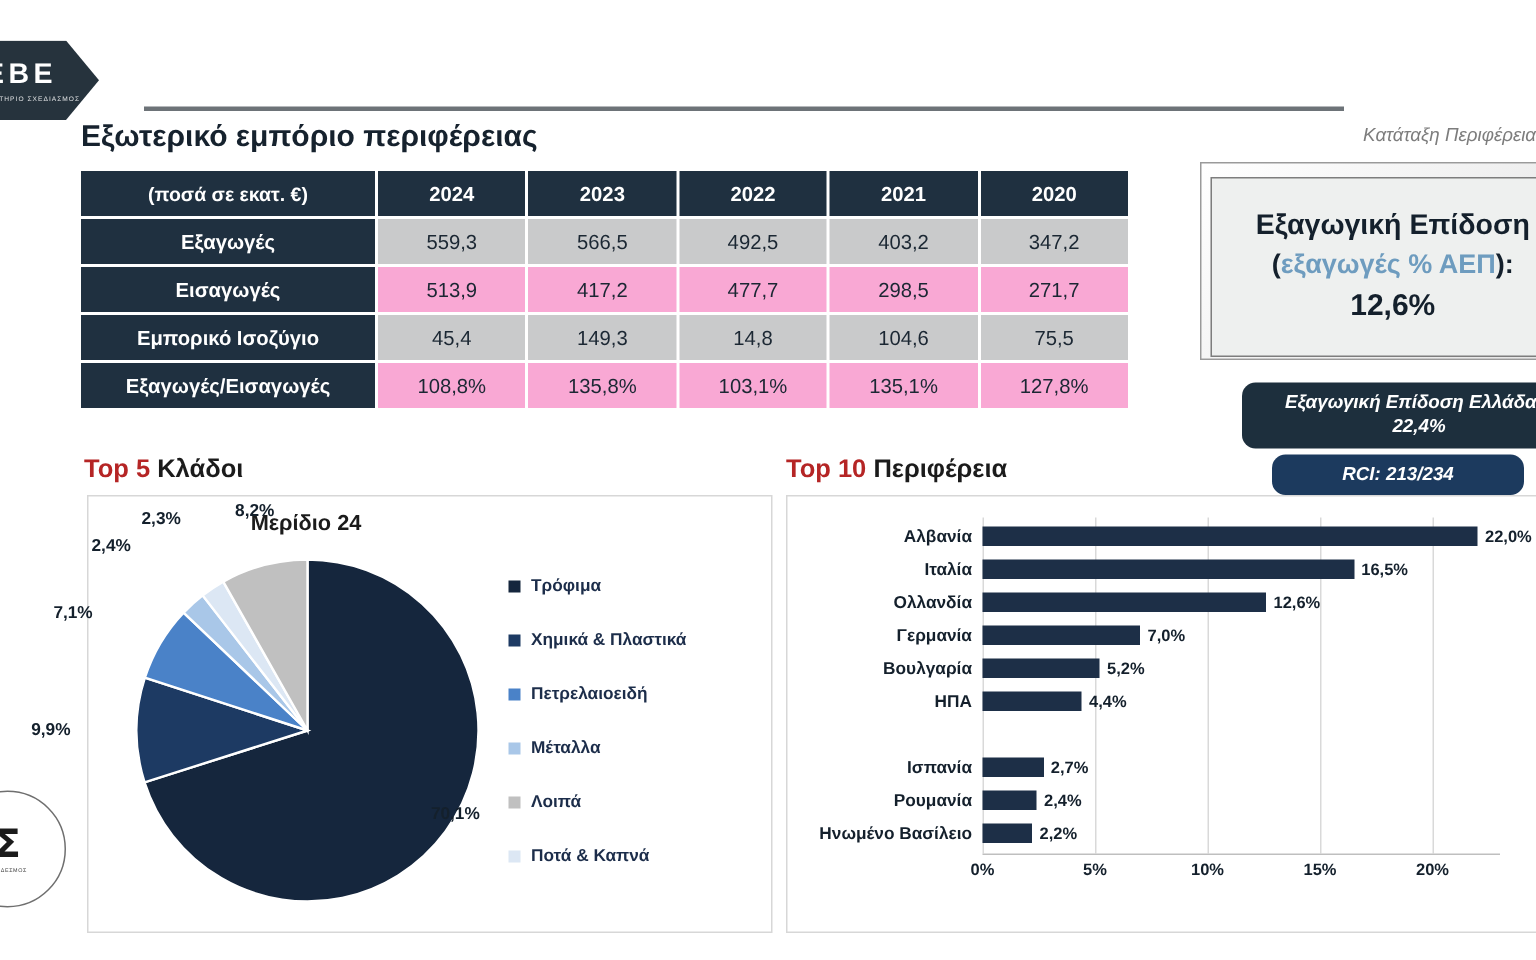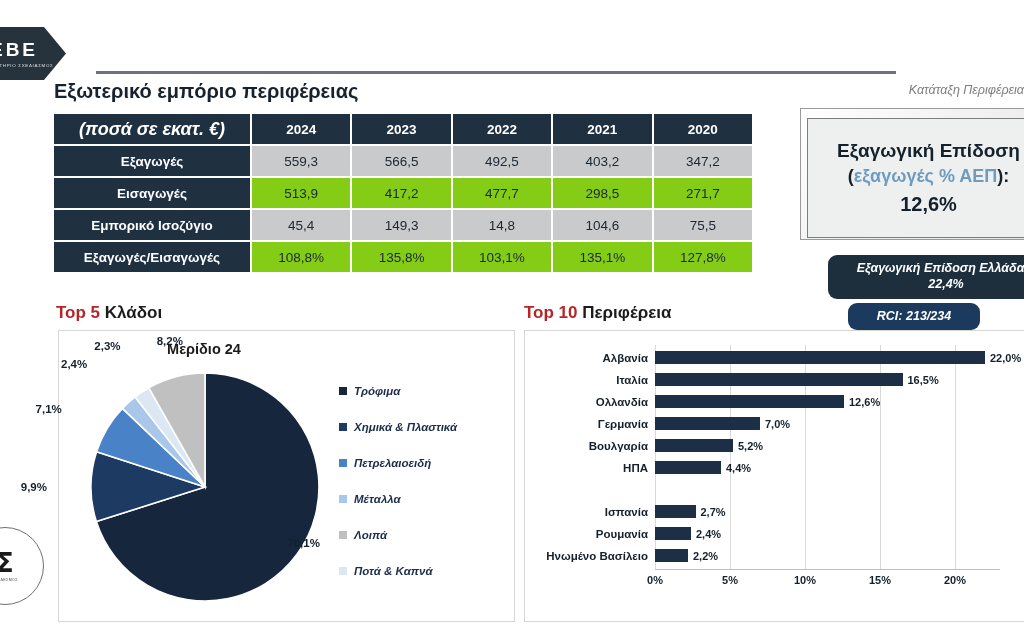--- a/index.html
+++ b/index.html
@@ -76,27 +76,27 @@
     border-collapse:separate;border-spacing:2px;
     width:702px;
   }
   .trade-table th,.trade-table td{
     height:30px;padding:0 4px;text-align:center;vertical-align:middle;
     font-size:13.5px;
   }
   .trade-table thead th{
     background:#1f3040;color:#ffffff;font-weight:700;
   }
-  .trade-table thead th:first-child{width:188px;font-size:18px;font-style:italic;}
+  .trade-table thead th:first-child{width:188px;font-size:13px;}
   .trade-table tbody th{
     background:#1f3040;color:#ffffff;font-weight:700;font-size:13.5px;
   }
   .trade-table tbody td{color:#1b2733;font-weight:400;}
   .row-dark td{background:#c9cacb;}
-  .row-light td{background:#84cc16;}
+  .row-light td{background:#f9a8d4;}
 
   
   .kpi-wrap{position:absolute;left:800px;top:108px;width:250px;height:130px;}
   .kpi-bevel{
     position:absolute;left:0;top:0;width:250px;height:130px;
     background:linear-gradient(135deg,#ffffff 0%,#e3e3e3 100%);
     border:1px solid #9a9a9a;
   }
   .kpi-card{
     position:absolute;left:7px;top:10px;width:243px;height:120px;
@@ -112,21 +112,21 @@
 
   
   .badge-greece{
     position:absolute;left:828px;top:255px;width:236px;
     background:#1d2f3d;color:#ffffff;border-radius:9px;
     font-size:12.5px;font-weight:700;font-style:italic;
     text-align:center;padding:6px 10px 7px;box-sizing:border-box;
     line-height:1.25;
   }
   .badge-rci{
-    position:absolute;left:848px;top:303px;width:132px;
+    position:absolute;left:848px;top:303px;width:168px;
     background:#1c3a5e;color:#ffffff;border-radius:9px;
     font-size:12.5px;font-weight:700;font-style:italic;
     text-align:center;padding:6px 10px 7px;box-sizing:border-box;
   }
 
   
   .chart-head{position:absolute;font-size:17px;font-weight:700;color:#1b1b1b;}
   .chart-head .top{color:#b52525;}
   #head-sectors{left:56px;top:303px;}
   #head-dest{left:524px;top:303px;}
@@ -141,21 +141,21 @@
     font-size:14.5px;font-weight:700;color:#1b1b1b;
   }
   .pie-holder{position:absolute;left:28px;top:38px;width:236px;height:236px;}
   .pie-svg{display:block;}
   .pie-label{
     position:absolute;font-size:11.5px;font-weight:700;color:#14202c;
     white-space:nowrap;
   }
   .pie-legend{
     position:absolute;left:280px;top:42px;width:170px;
-    display:flex;flex-direction:column;gap:0px;font-style:italic;
+    display:flex;flex-direction:column;gap:0px;
   }
   .leg-item{display:flex;align-items:center;height:36px;gap:7px;}
   .leg-sw{width:8px;height:8px;flex:0 0 8px;}
   .leg-tx{font-size:11.5px;font-weight:700;color:#1c2d4a;white-space:nowrap;}
 
   
   #bar-panel{left:524px;top:330px;width:500px;height:290px;}
   .bar-plot{position:absolute;left:130px;top:14px;width:345px;height:238px;}
   .grid-line{position:absolute;top:0;width:1px;height:224px;background:#d9d9d9;}
   .bar-row{position:absolute;left:0;height:21px;}

